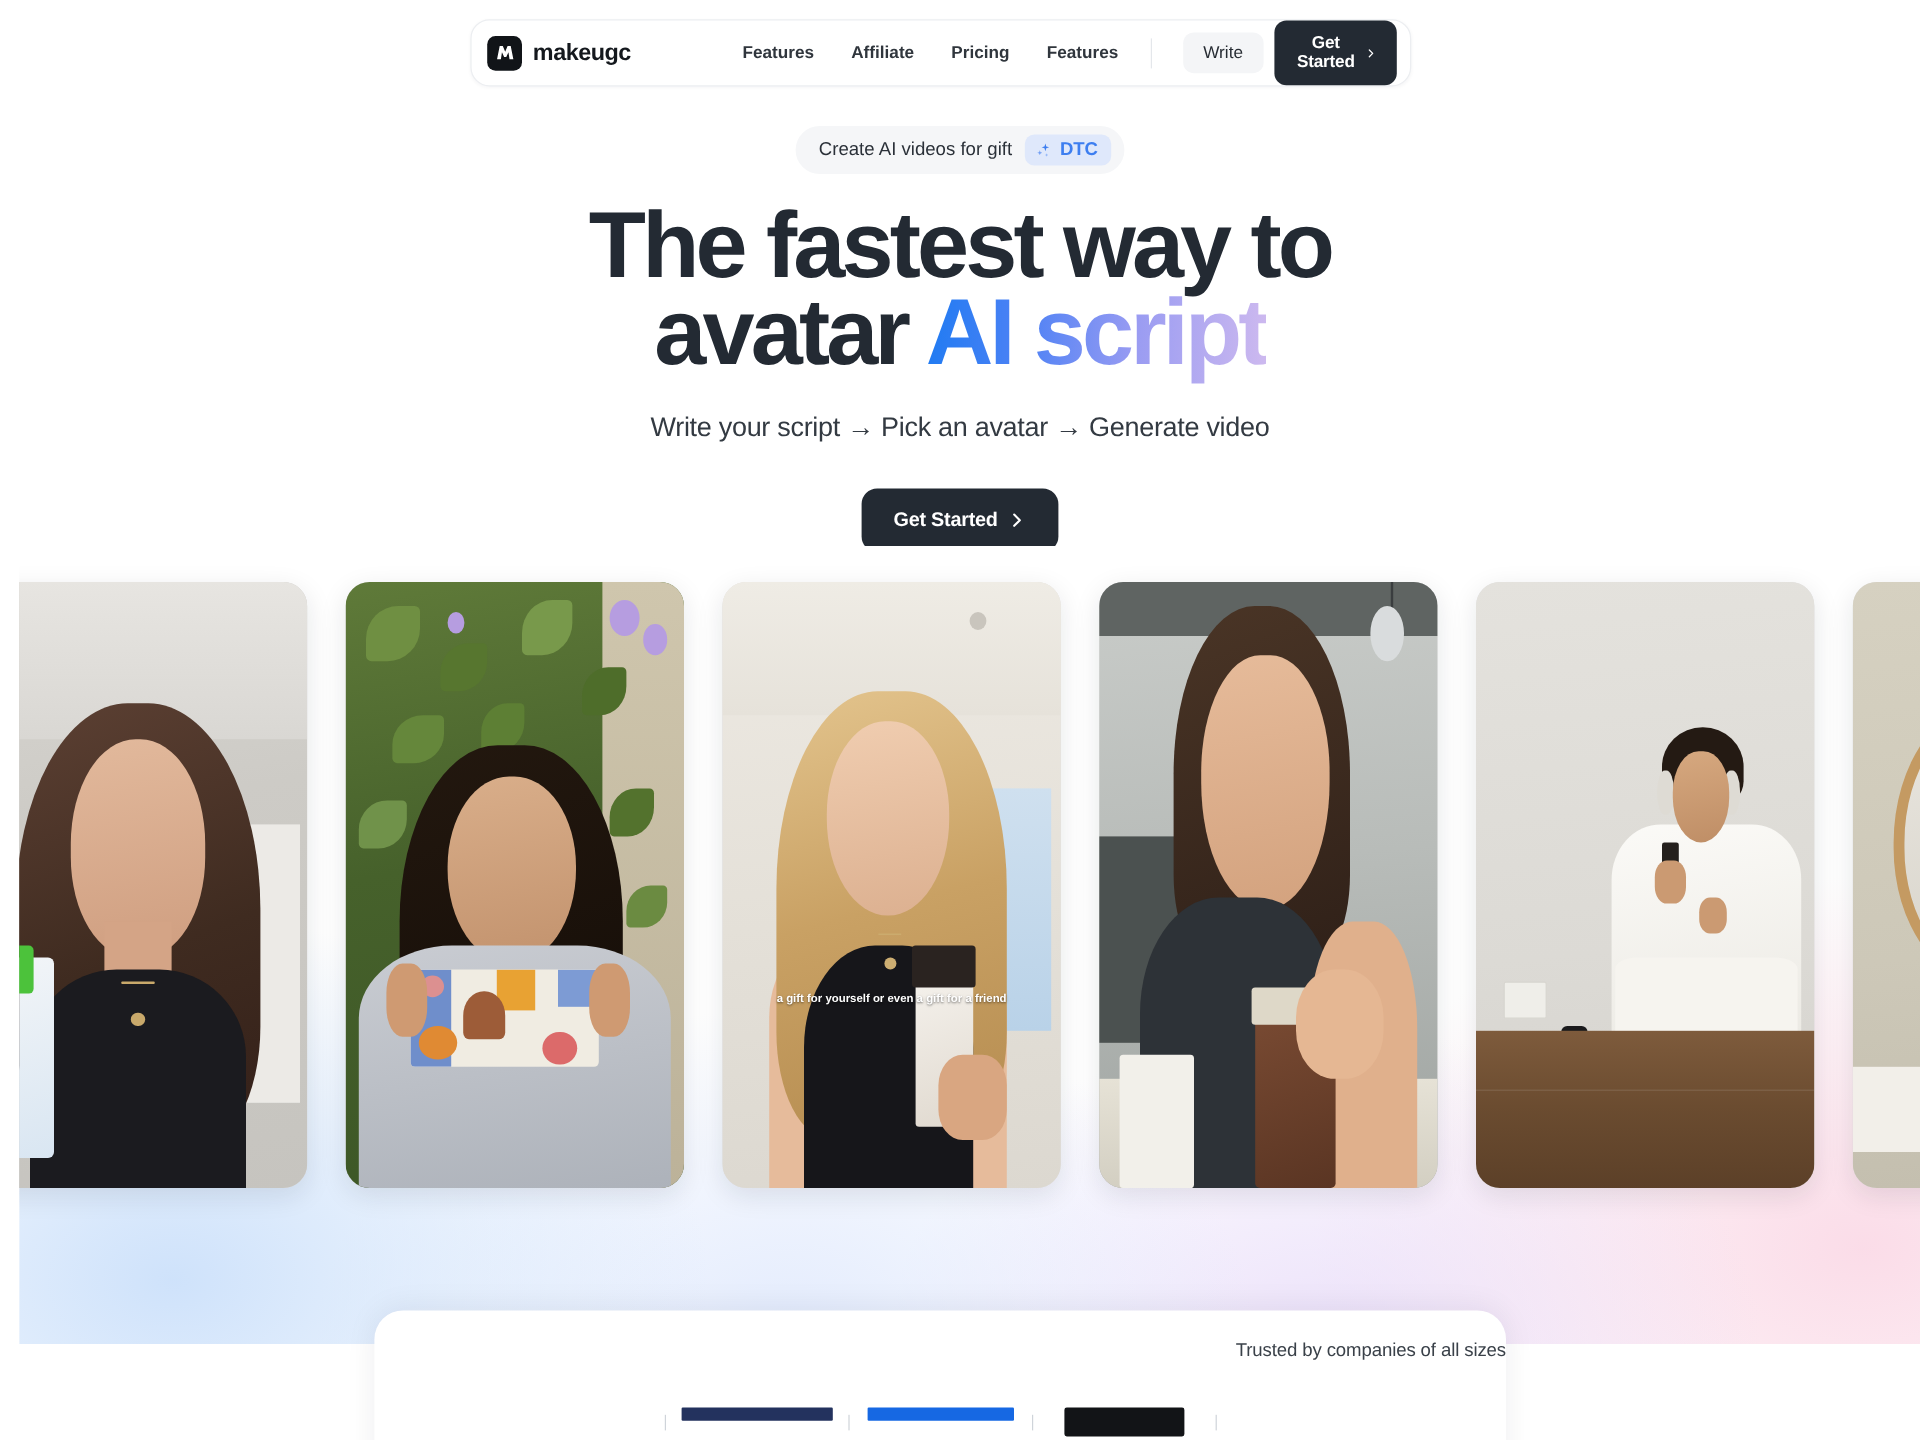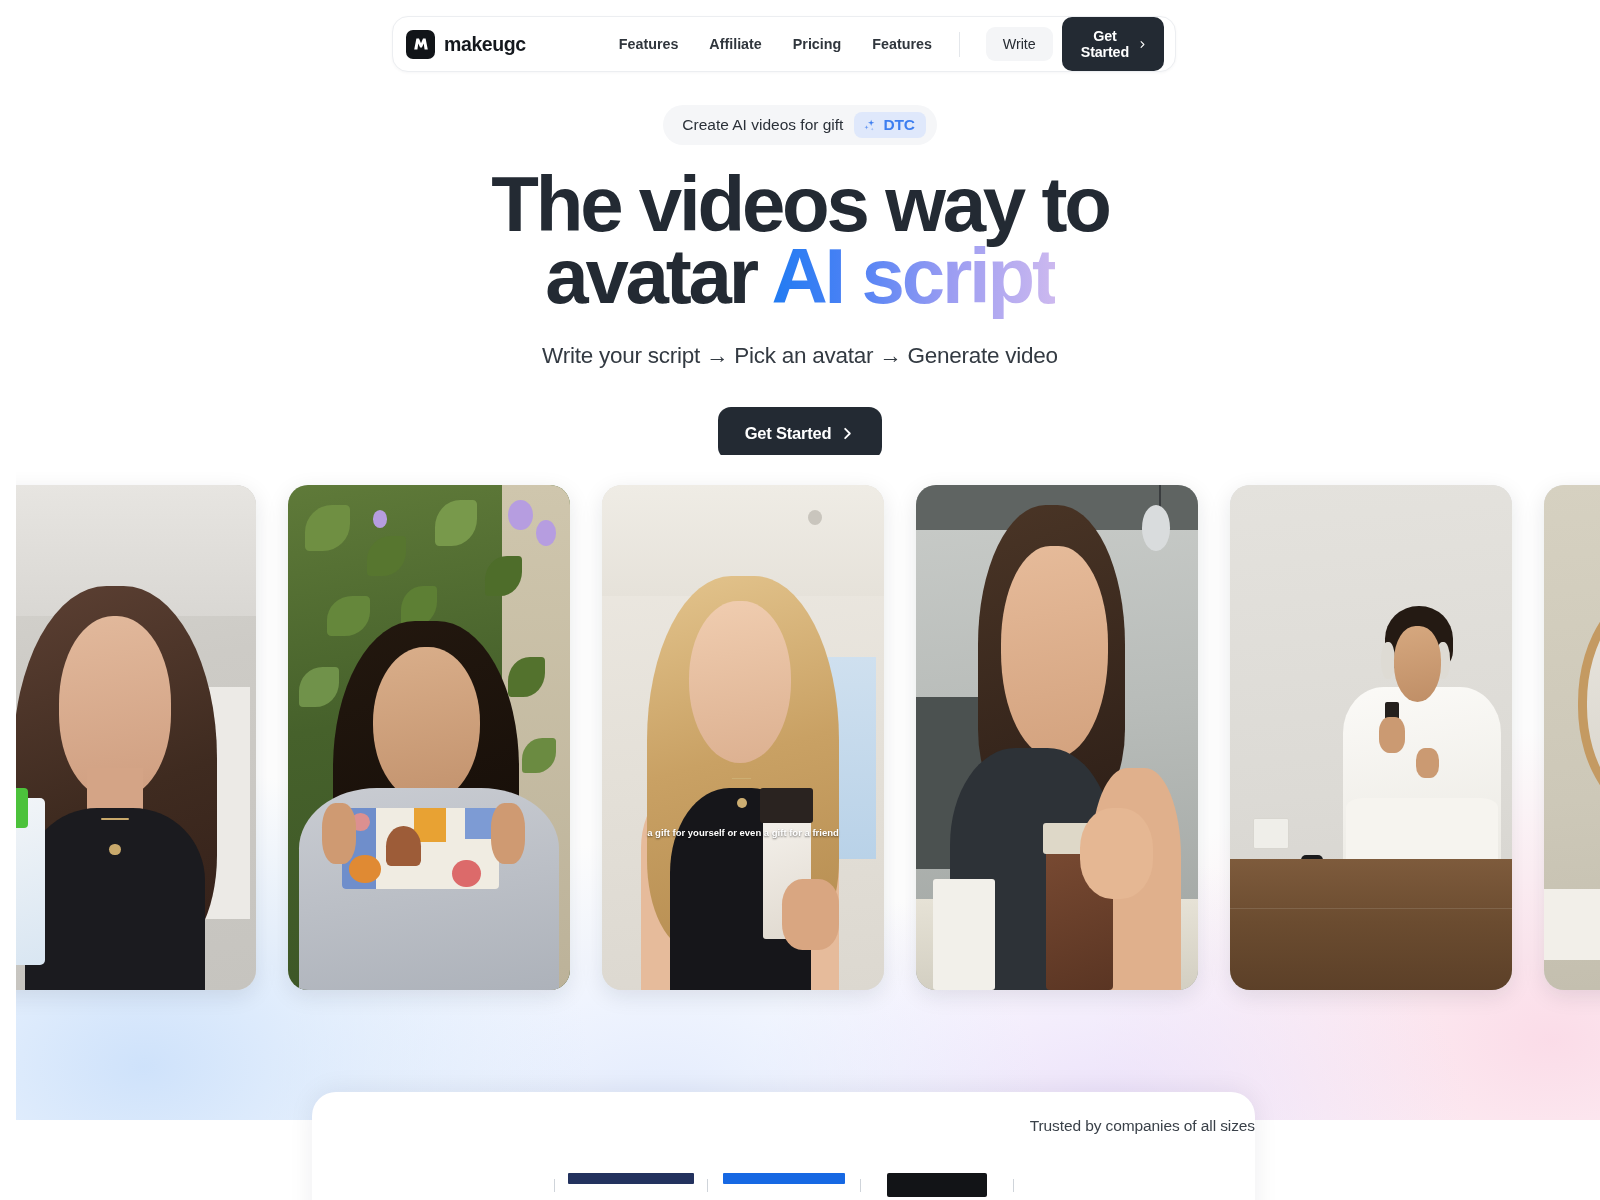--- a/index.html
+++ b/index.html
@@ -275,21 +275,21 @@
         <svg width="15" height="15" viewBox="0 0 20 20" aria-hidden="true">
           <path d="M12.2 2.2 L13.2 5.4 L16.4 6.4 L13.2 7.4 L12.2 10.6 L11.2 7.4 L8.0 6.4 L11.2 5.4 Z" fill="#3d7ef0"></path>
           <path d="M6.0 9.6 L6.7 11.7 L8.8 12.4 L6.7 13.1 L6.0 15.2 L5.3 13.1 L3.2 12.4 L5.3 11.7 Z" fill="#6c9bf4"></path>
           <path d="M13.6 13.0 L14.1 14.4 L15.5 14.9 L14.1 15.4 L13.6 16.8 L13.1 15.4 L11.7 14.9 L13.1 14.4 Z" fill="#8fb4f7"></path>
         </svg>
         <span class="eyebrow-chip-text">DTC</span>
       </span>
     </div>
 
     <h1 class="headline">
-      <span>The videos way to</span><br>
+      <span>The fastest way to</span><br>
       <span>avatar </span><span class="hl-grad">AI script</span>
     </h1>
 
     <div class="subhead">Write your script → Pick an avatar → Generate video</div>
 
     <div class="cta-wrap">
       <button class="btn-cta">
         <span>Get Started</span>
         <svg class="chev" width="15" height="15" viewBox="0 0 16 16" aria-hidden="true">
           <path d="M5.5 3 L10.5 8 L5.5 13" fill="none" stroke="#ffffff" stroke-width="1.9" stroke-linecap="round" stroke-linejoin="round"></path>

